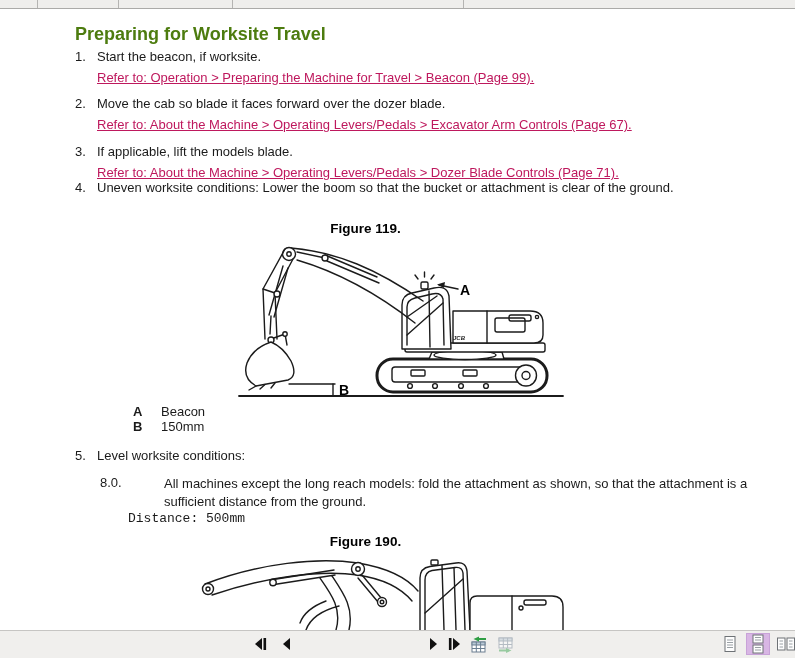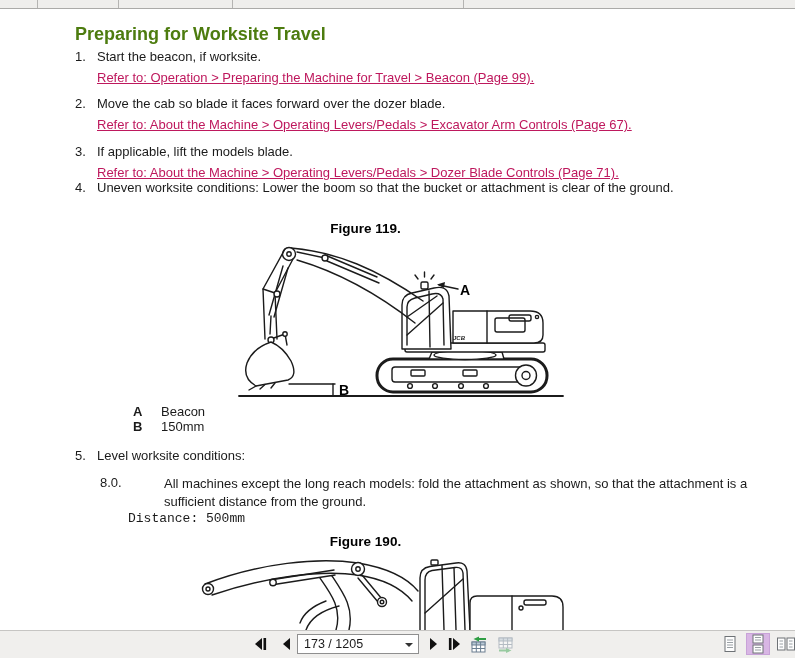--- a/index.html
+++ b/index.html
@@ -206,24 +206,20 @@
       <polygon points="10,1 3,7 10,13" fill="#111"></polygon>
         <rect x="11.5" y="1" width="2.6" height="12" fill="#111"></rect>
     </svg>
   </button>
   <button class="tb-btn" style="left:275px">
     <svg width="12" height="14" viewBox="0 0 12 14">
       <polygon points="10,1 3,7 10,13" fill="#111"></polygon>
     </svg>
   </button>
 
-  <div class="page-combo">
-    <input type="text" value="173 / 1205" style="">
-    <div class="combo-caret"></div>
-  </div>
 
   <button class="tb-btn" style="left:423px">
     <svg width="12" height="14" viewBox="0 0 12 14">
       <polygon points="2,1 9,7 2,13" fill="#111"></polygon>
     </svg>
   </button>
   <button class="tb-btn" style="left:444px">
     <svg width="16" height="14" viewBox="0 0 16 14">
       <rect x="1.9" y="1" width="2.6" height="12" fill="#111"></rect>
         <polygon points="6,1 13,7 6,13" fill="#111"></polygon>

